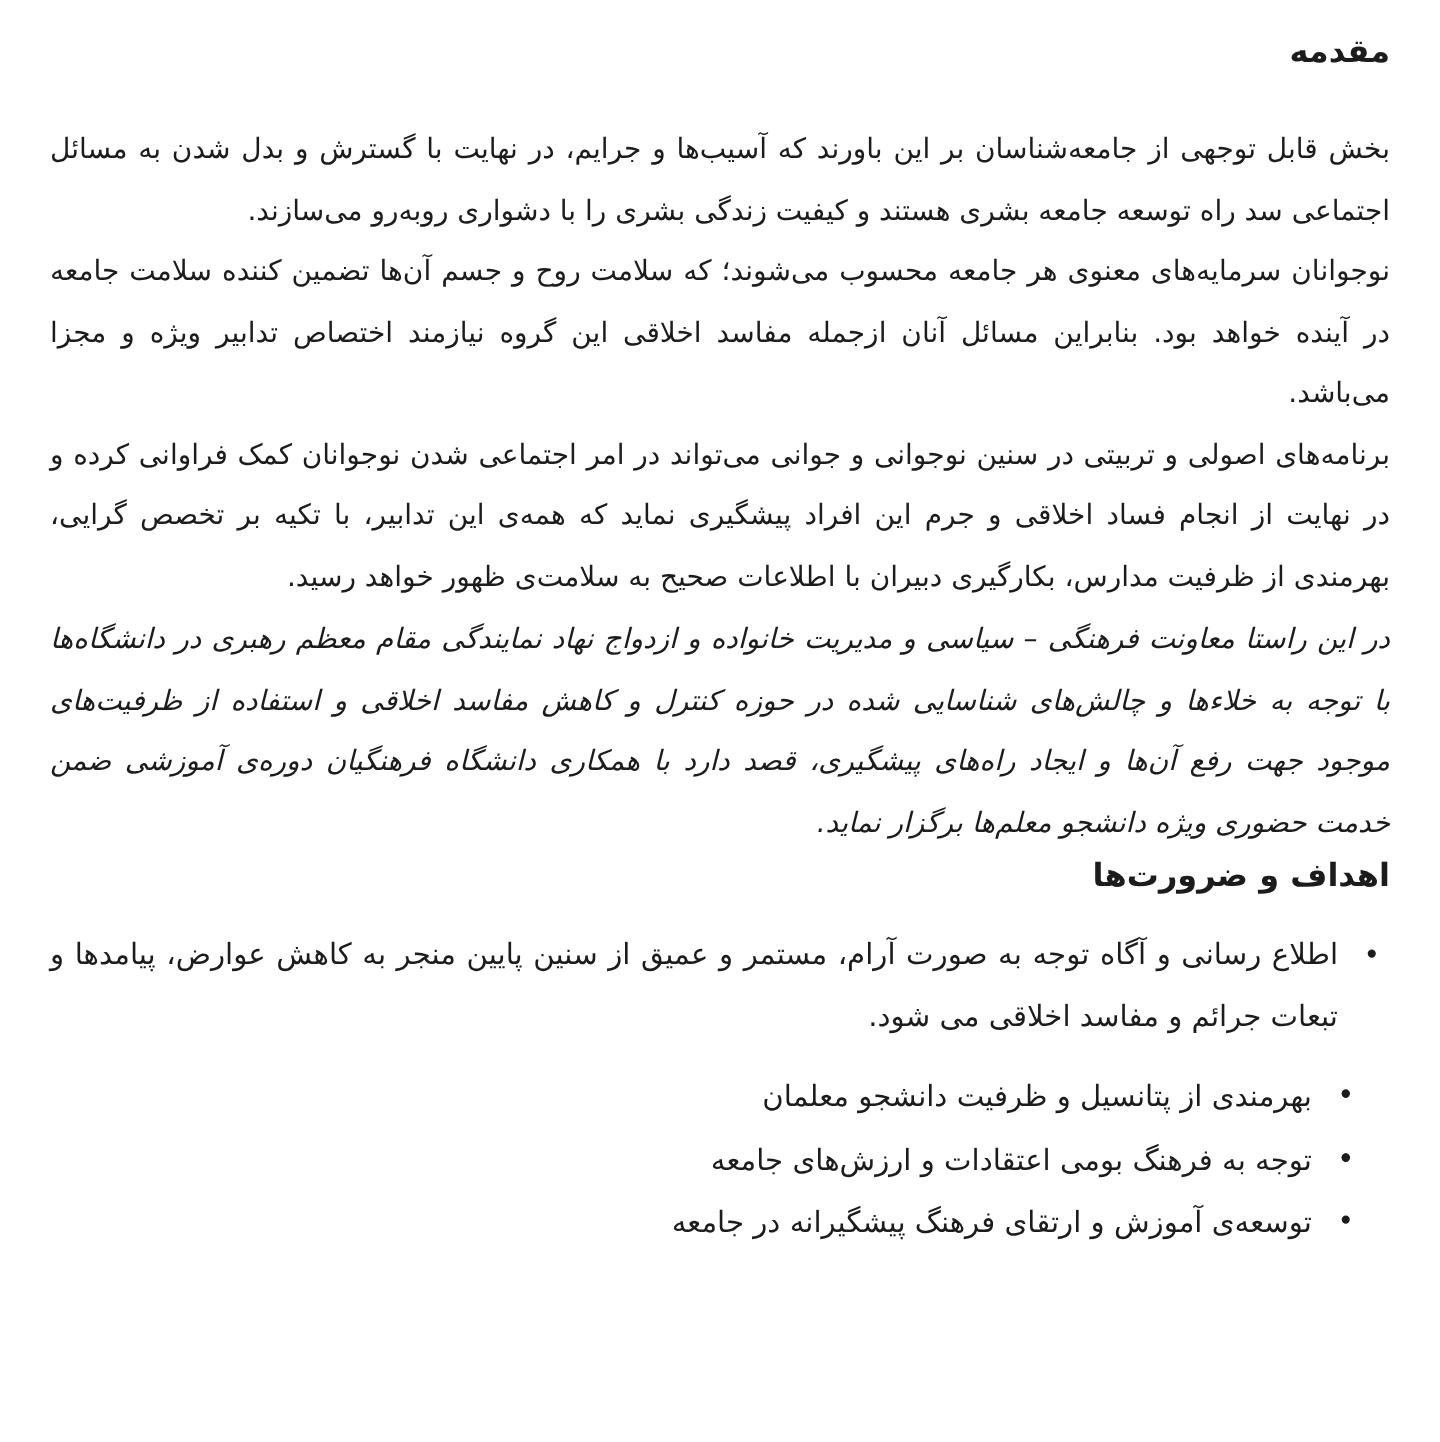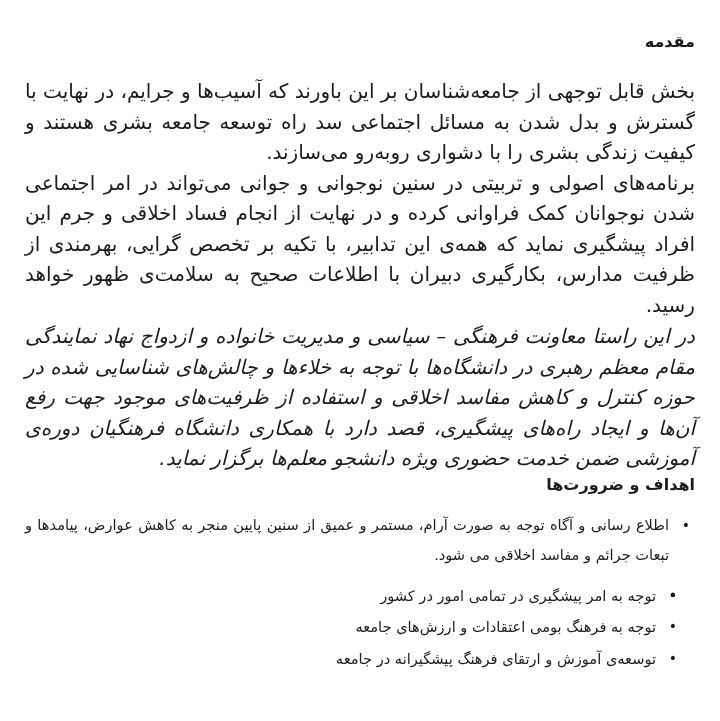--- a/index.html
+++ b/index.html
@@ -12,37 +12,37 @@
     height: 721px;
     overflow: hidden;
     font-family: "DejaVu Sans", sans-serif;
     color: #1c1c1c;
   }
   .doc-page {
     direction: rtl;
     box-sizing: border-box;
     width: 720px;
     height: 721px;
-    padding: 28px 25px 0 25px;
+    padding: 12px 25px 0 25px;
     background: #ffffff;
   }
   .doc-heading {
     font-size: 16px;
     font-weight: bold;
     line-height: 22px;
     margin: 0;
     text-align: right;
   }
   .doc-heading.first {
     margin-top: 3px;
   }
   .doc-heading.second {
   }
   .doc-paragraph {
-    font-size: 20px;
+    font-size: 14px;
     line-height: 30.5px;
     text-align: justify;
     margin: 0;
   }
   .doc-paragraph.after-heading {
     margin-top: 23px;
   }
   .doc-paragraph.spaced {
     margin-top: 1px;
     font-style: italic;
@@ -82,47 +82,48 @@
 </style>
 </head>
 <body>
 
 <div class="doc-page">
 
   <h2 class="doc-heading first">مقدمه</h2>
 
   <p class="doc-paragraph after-heading">بخش قابل توجهی از جامعه‌شناسان بر این باورند که آسیب‌ها و جرایم، در نهایت با گسترش و بدل شدن به مسائل اجتماعی سد راه توسعه جامعه بشری هستند و کیفیت زندگی بشری را با دشواری روبه‌رو می‌سازند.</p>
 
+  <p class="doc-paragraph">نوجوانان سرمایه‌های معنوی هر جامعه محسوب می‌شوند؛ که سلامت روح و جسم آن‌ها تضمین کننده سلامت جامعه در آینده خواهد بود. بنابراین مسائل آنان ازجمله مفاسد اخلاقی این گروه نیازمند اختصاص تدابیر ویژه و مجزا می‌باشد.</p>
 
   <p class="doc-paragraph">برنامه‌های اصولی و تربیتی در سنین نوجوانی و جوانی می‌تواند در امر اجتماعی شدن نوجوانان کمک فراوانی کرده و در نهایت از انجام فساد اخلاقی و جرم این افراد پیشگیری نماید که همه‌ی این تدابیر، با تکیه بر تخصص گرایی، بهرمندی از ظرفیت مدارس، بکارگیری دبیران با اطلاعات صحیح به سلامت‌ی ظهور خواهد رسید.</p>
 
   <p class="doc-paragraph spaced">در این راستا معاونت فرهنگی – سیاسی و مدیریت خانواده و ازدواج نهاد نمایندگی مقام معظم رهبری در دانشگاه‌ها با توجه به خلاءها و چالش‌های شناسایی شده در حوزه کنترل و کاهش مفاسد اخلاقی و استفاده از ظرفیت‌های موجود جهت رفع آن‌ها و ایجاد راه‌های پیشگیری، قصد دارد با همکاری دانشگاه فرهنگیان دوره‌ی آموزشی ضمن خدمت حضوری ویژه دانشجو معلم‌ها برگزار نماید.</p>
 
   <h2 class="doc-heading second">اهداف و ضرورت‌ها</h2>
 
   <ul class="bullet-list">
     <li class="bullet-item">
       <span class="bullet-dot">•</span>
       <span>اطلاع رسانی و آگاه توجه به صورت آرام، مستمر و عمیق از سنین پایین منجر به کاهش عوارض، پیامدها و تبعات جرائم و مفاسد اخلاقی می شود.</span>
     </li>
   </ul>
 
   <ul class="sub-bullet-list">
     <li class="bullet-item">
       <span class="bullet-dot">•</span>
     </li>
     <li class="bullet-item">
       <span class="bullet-dot">•</span>
+      <span>بهرمندی از پتانسیل و ظرفیت دانشجو معلمان</span>
     </li>
     <li class="bullet-item">
       <span class="bullet-dot">•</span>
     </li>
     <li class="bullet-item">
       <span class="bullet-dot">•</span>
-      <span>توجه به امر پیشگیری در تمامی امور در کشور</span>
     </li>
     <li class="bullet-item">
       <span class="bullet-dot">•</span>
       <span>توجه به فرهنگ بومی اعتقادات و ارزش‌های جامعه</span>
     </li>
     <li class="bullet-item">
       <span class="bullet-dot">•</span>
       <span>توسعه‌ی آموزش و ارتقای فرهنگ پیشگیرانه در جامعه</span>
     </li>
   </ul>

